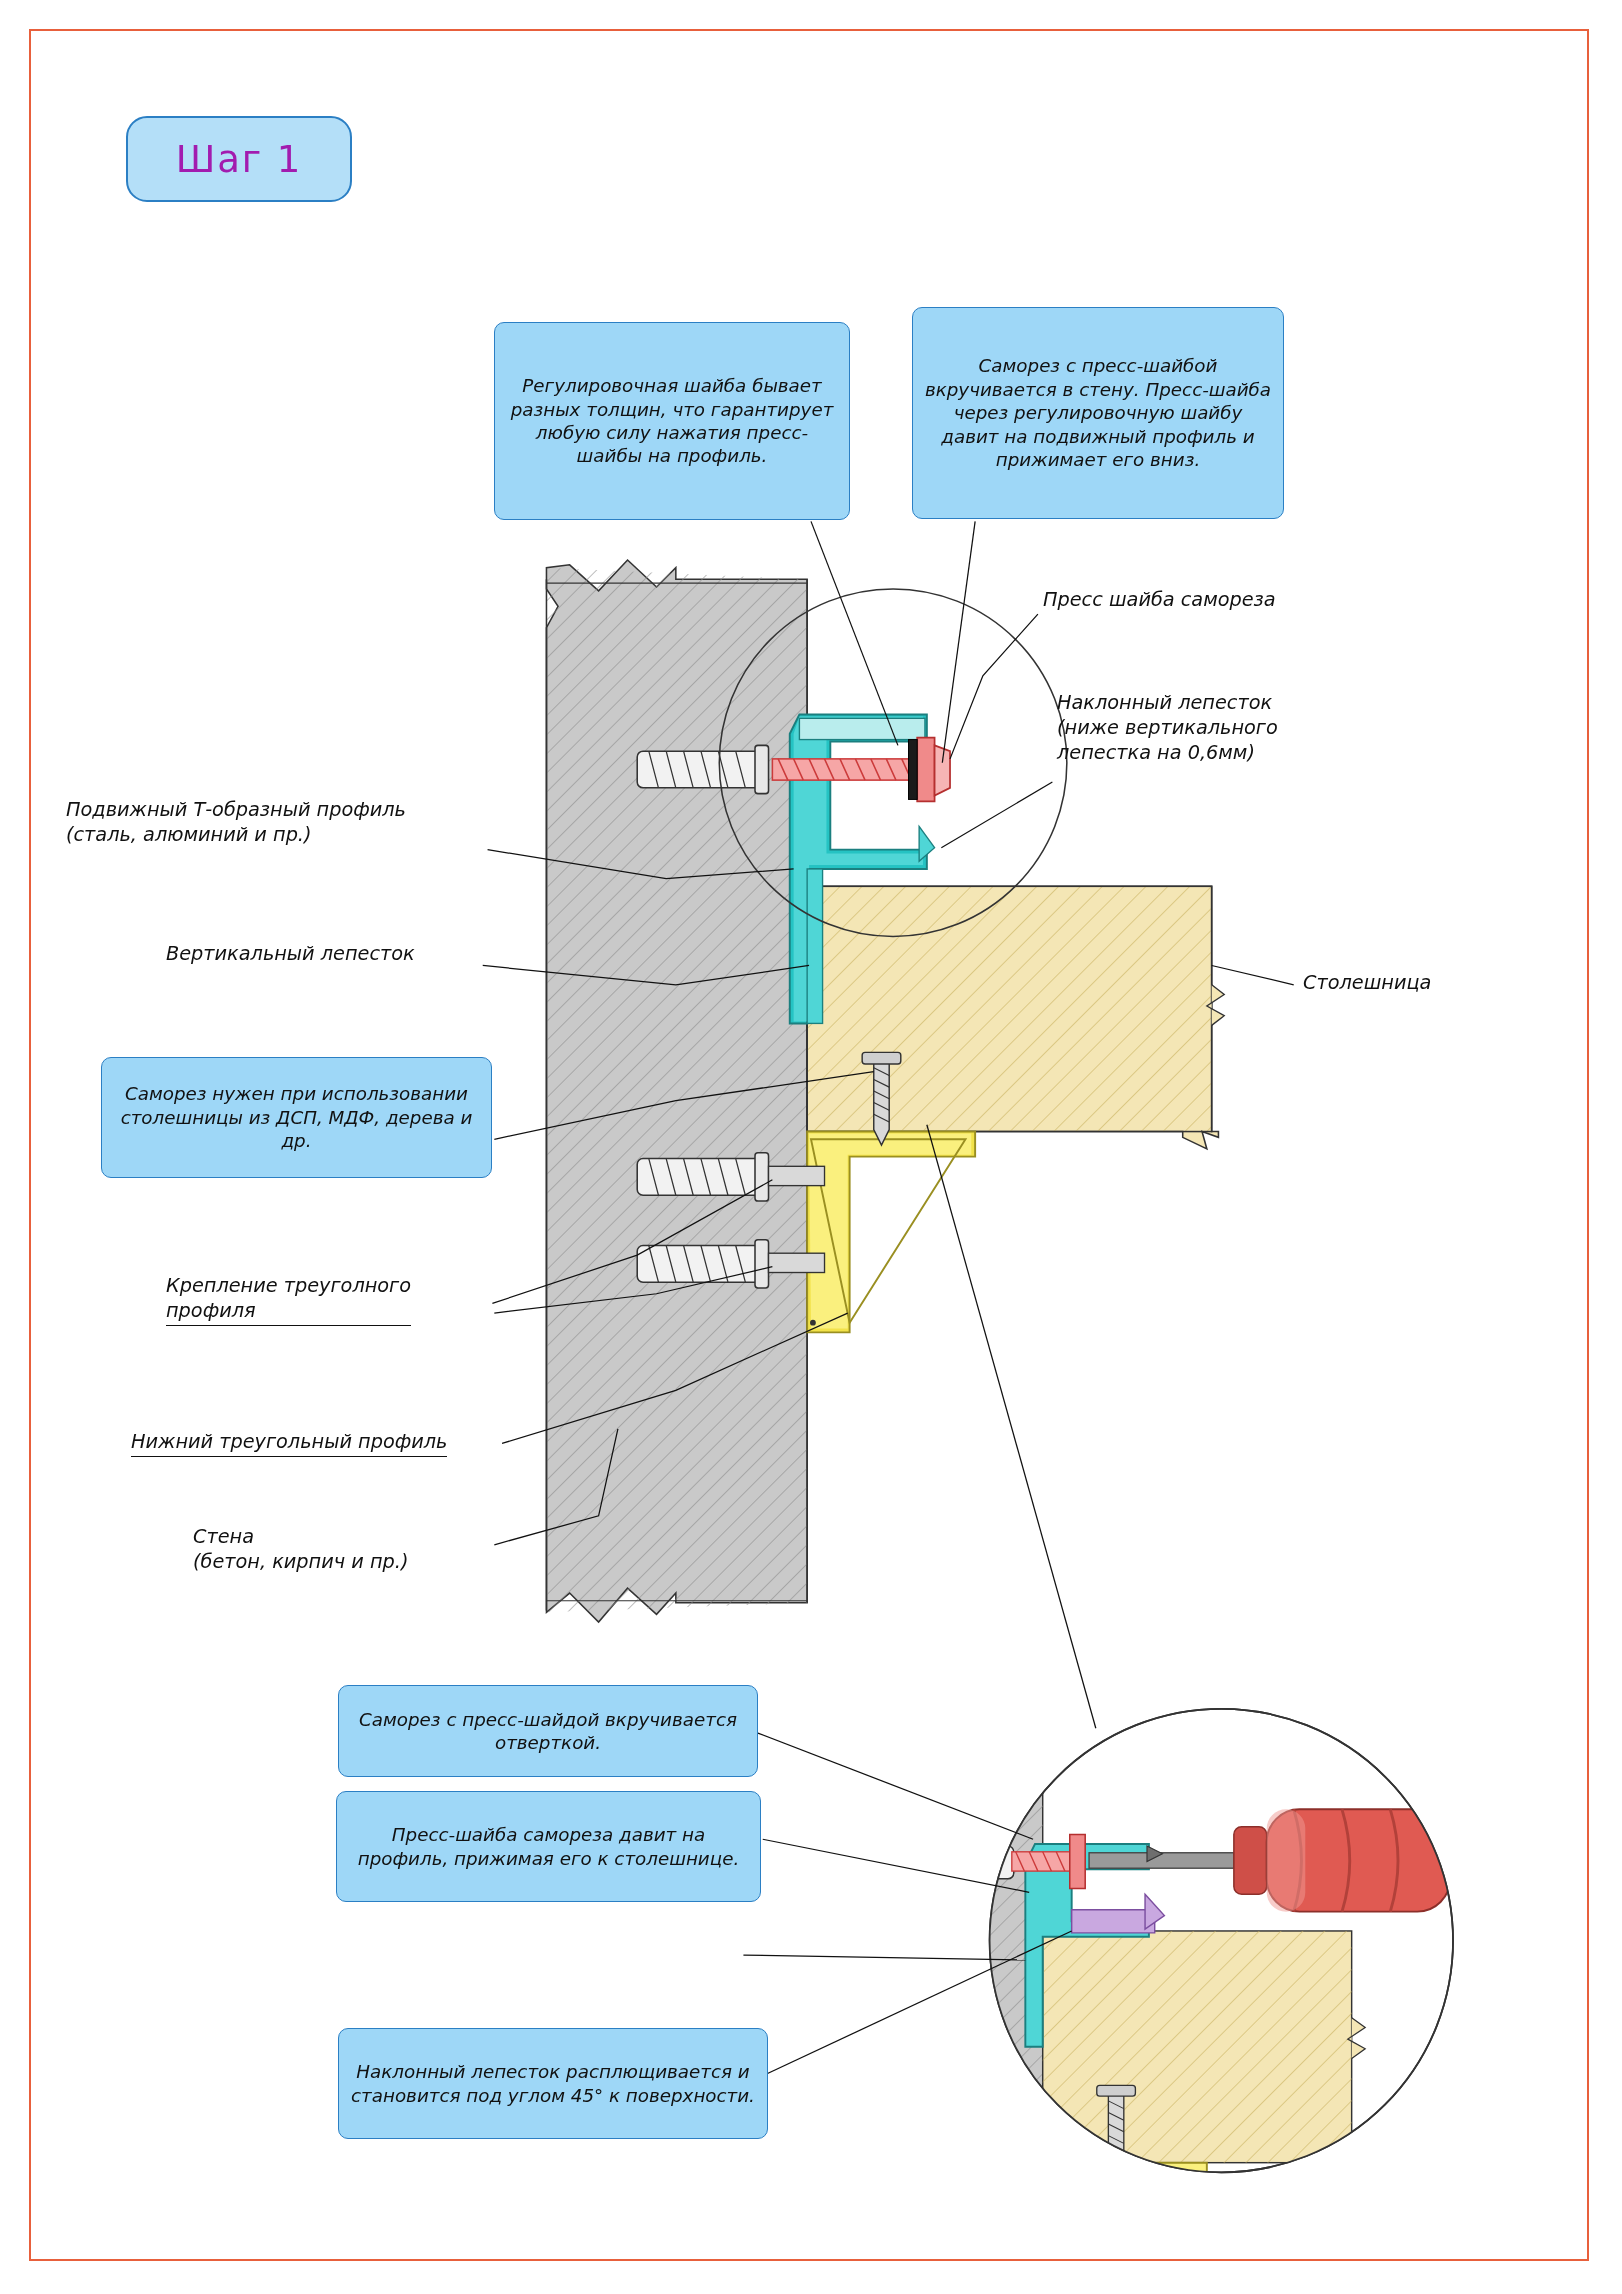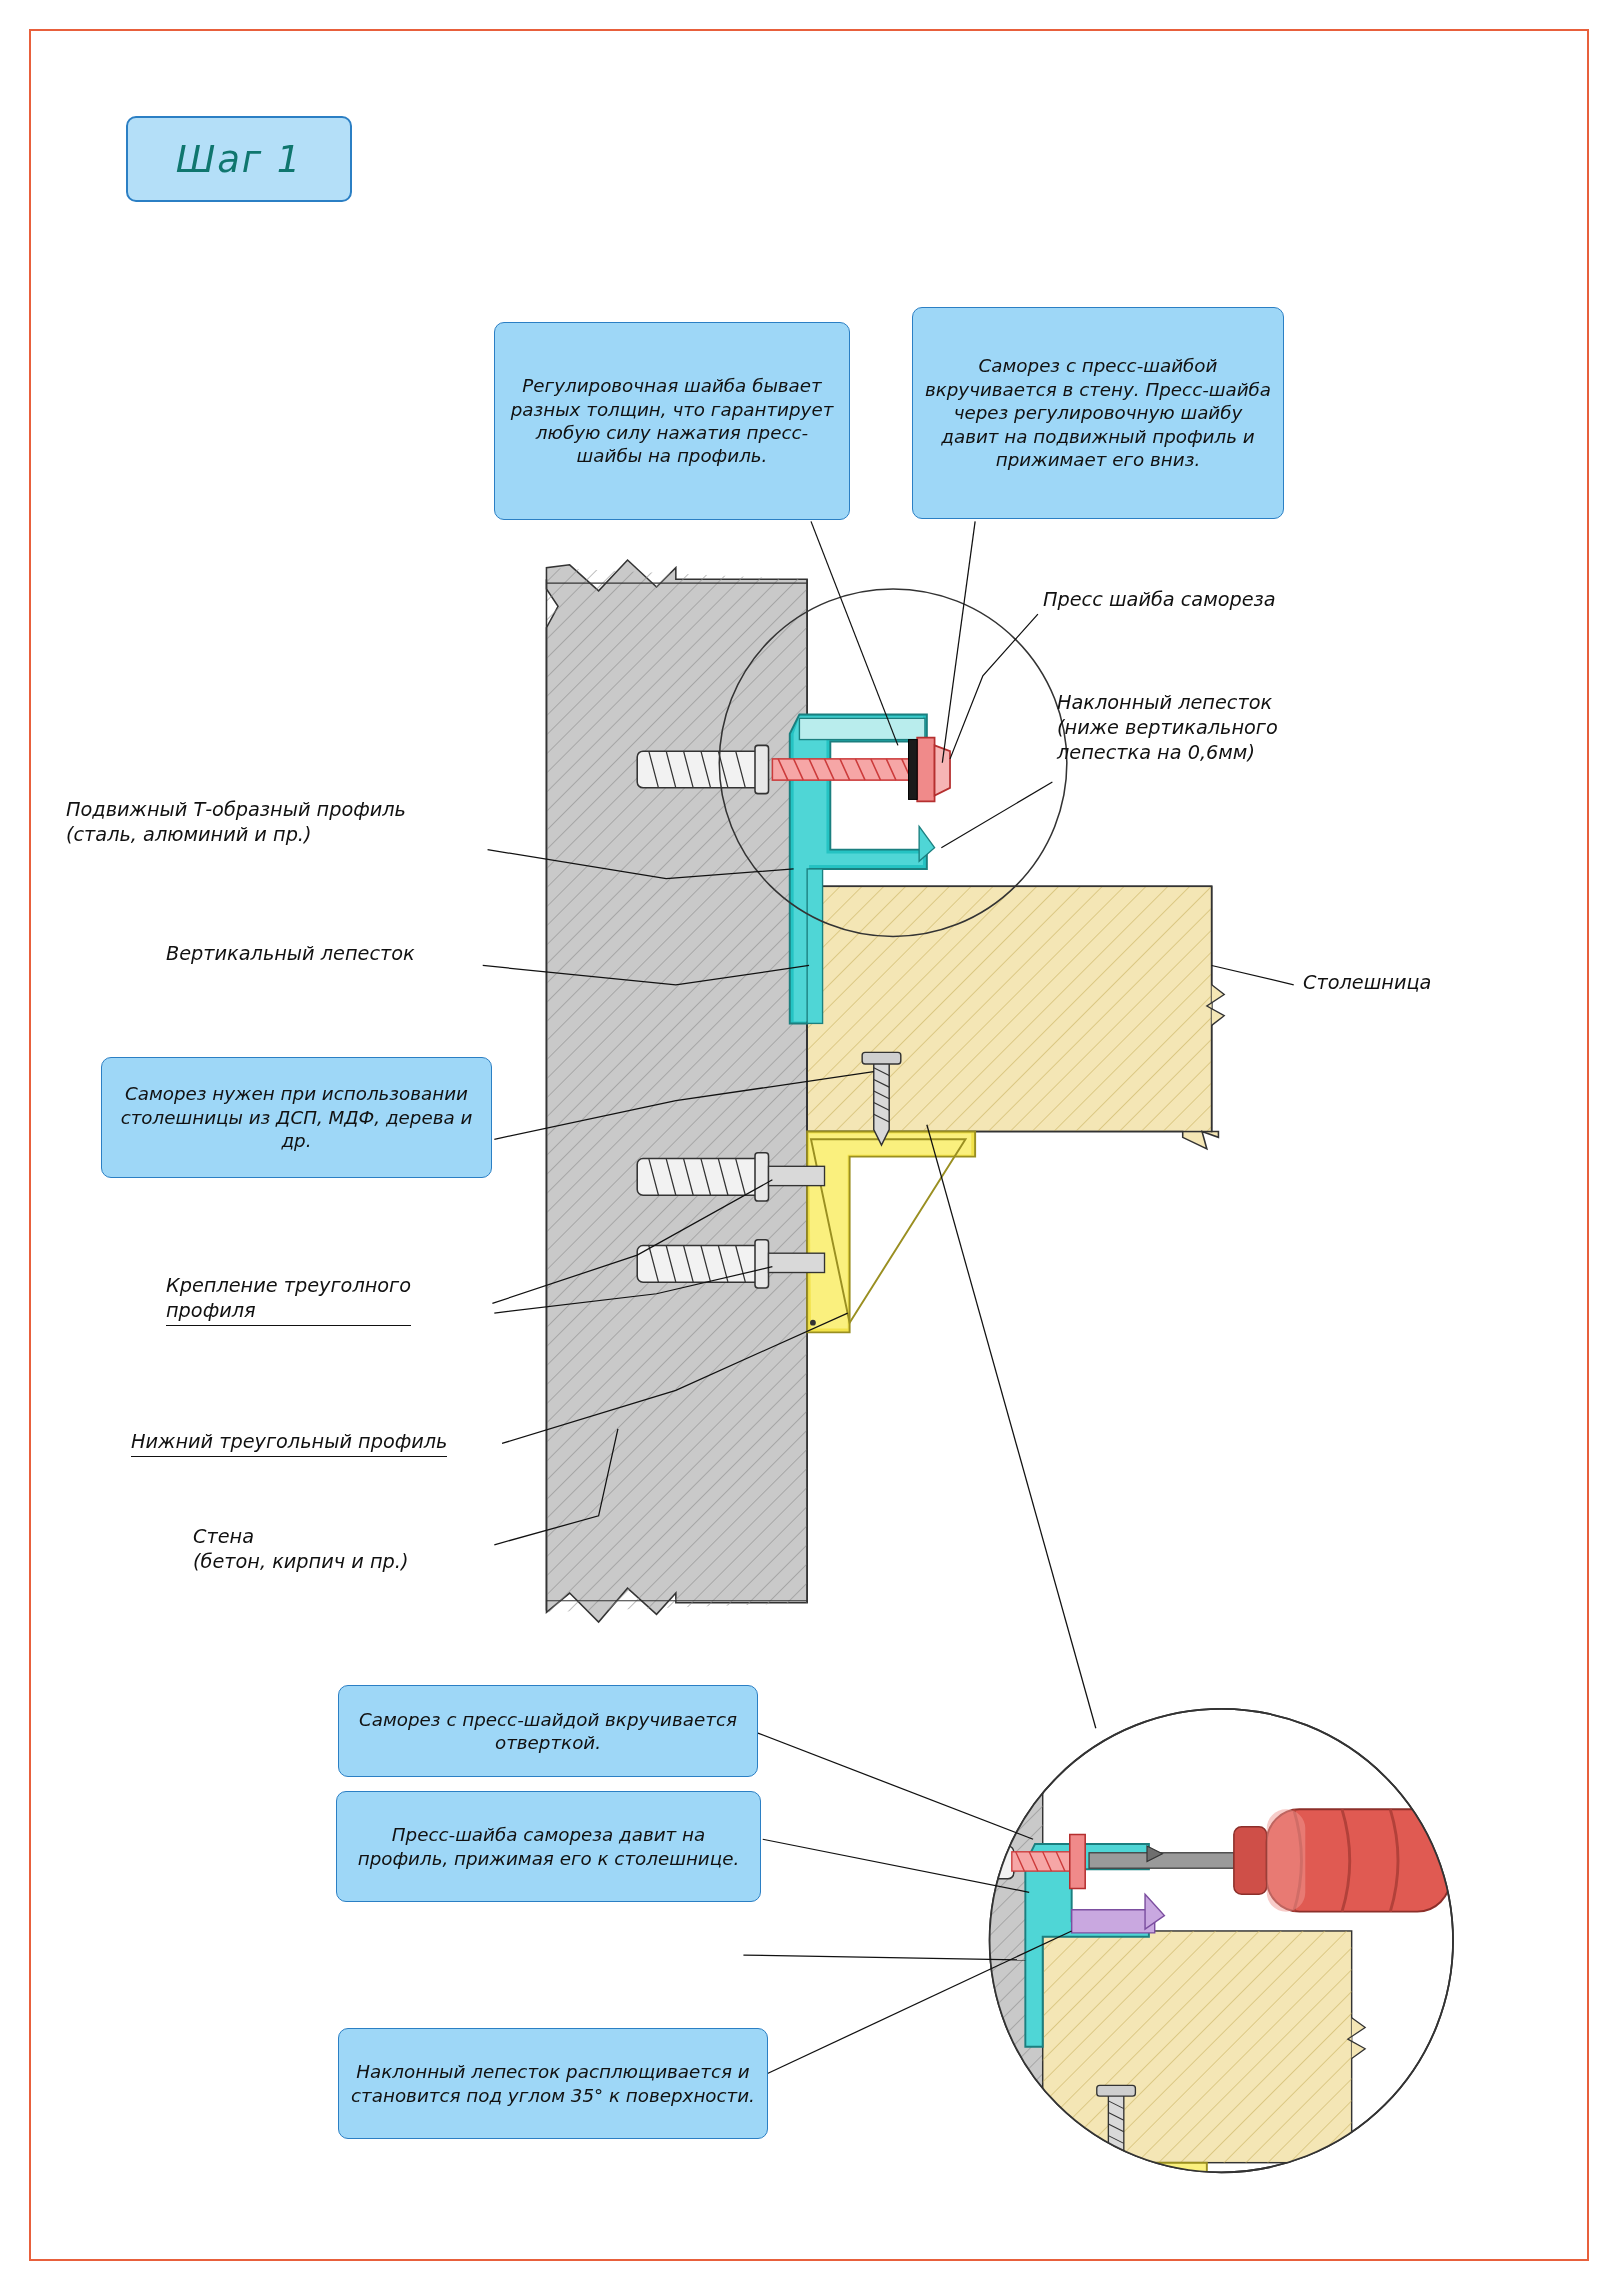--- a/index.html
+++ b/index.html
@@ -30,29 +30,28 @@
     box-sizing: border-box;
   }
   
   .step-badge {
     position: absolute;
     left: 126px;
     top: 116px;
     width: 222px;
     height: 82px;
     border: 2.9px solid #2b7fc4;
-    border-radius: 10px;
+    border-radius: 21px;
     background: #b4dff8;
     display: flex;
     align-items: center;
     justify-content: center;
     font-family: "DejaVu Sans", sans-serif;
-    font-style: italic;
     font-size: 37px;
-    color: #0f766e;
+    color: #a21caf;
     letter-spacing: 1.9px;
   }
   
   .bubble {
     position: absolute;
     border: 1.9px solid #2b7fc4;
     border-radius: 10px;
     background: #9ed7f7;
     box-sizing: border-box;
     display: flex;
@@ -288,21 +287,21 @@
 
   <div class="bubble" style="left:912px; top:307px; width:372px; height:212px;">Саморез с пресс-шайбой вкручивается в стену. Пресс-шайба через регулировочную шайбу давит на подвижный профиль и прижимает его вниз.</div>
 
   <div class="bubble" style="left:101px; top:1057px; width:391px; height:121px;">Саморез нужен при использовании столешницы из ДСП, МДФ, дерева и др.</div>
 
   <div class="bubble" style="left:338px; top:1685px; width:420px; height:92px;">Саморез с пресс-шайдой вкручивается отверткой.</div>
 
   <div class="bubble" style="left:336px; top:1791px; width:425px; height:111px;">Пресс-шайба самореза давит на профиль, прижимая его к столешнице.</div>
 
 
-  <div class="bubble" style="left:338px; top:2028px; width:430px; height:111px;">Наклонный лепесток расплющивается и становится под углом 35° к поверхности.</div>
+  <div class="bubble" style="left:338px; top:2028px; width:430px; height:111px;">Наклонный лепесток расплющивается и становится под углом 45° к поверхности.</div>
 
   <div class="label" style="left:1043px; top:587px;">Пресс шайба самореза</div>
 
   <div class="label" style="left:1057px; top:690px;">Наклонный лепесток
 (ниже вертикального
 лепестка на 0,6мм)</div>
 
   <div class="label" style="left:66px; top:797px;">Подвижный Т-образный профиль
 (сталь, алюминий и пр.)</div>
 

